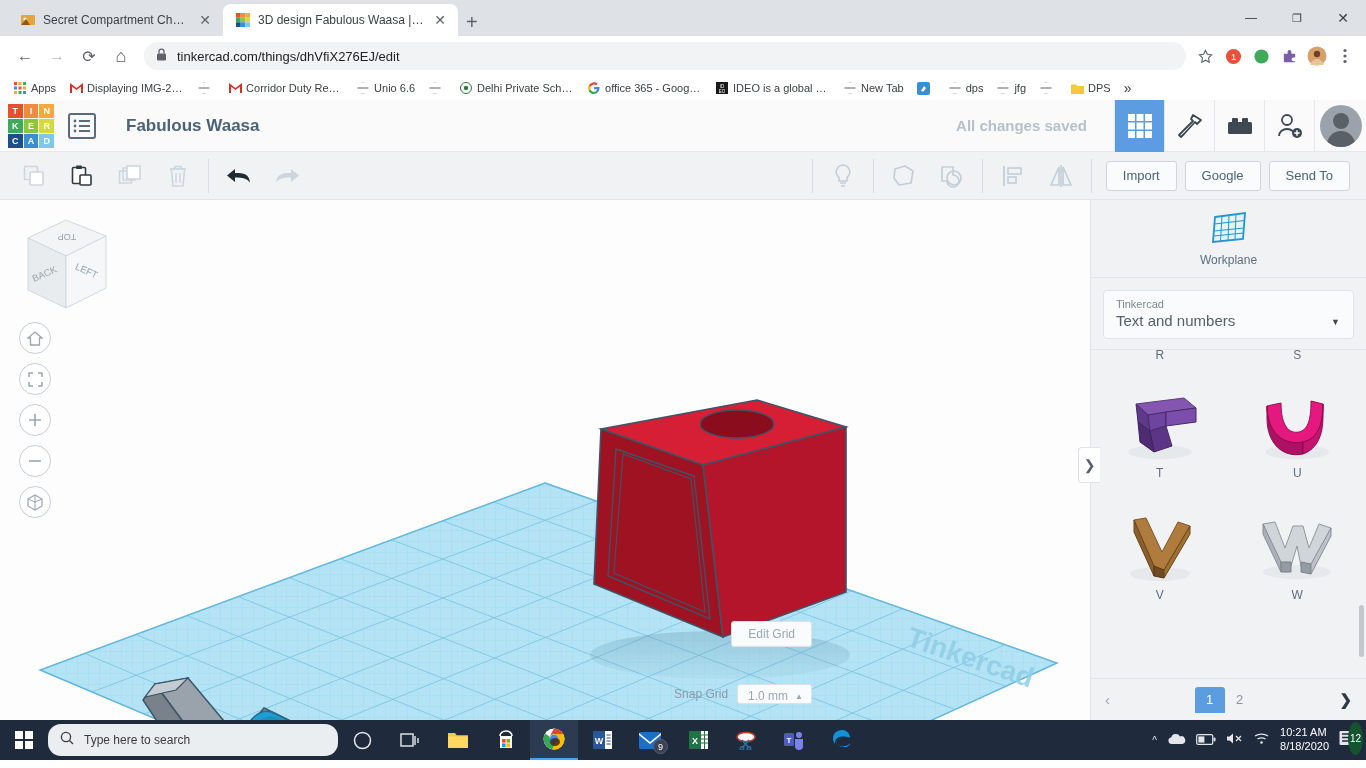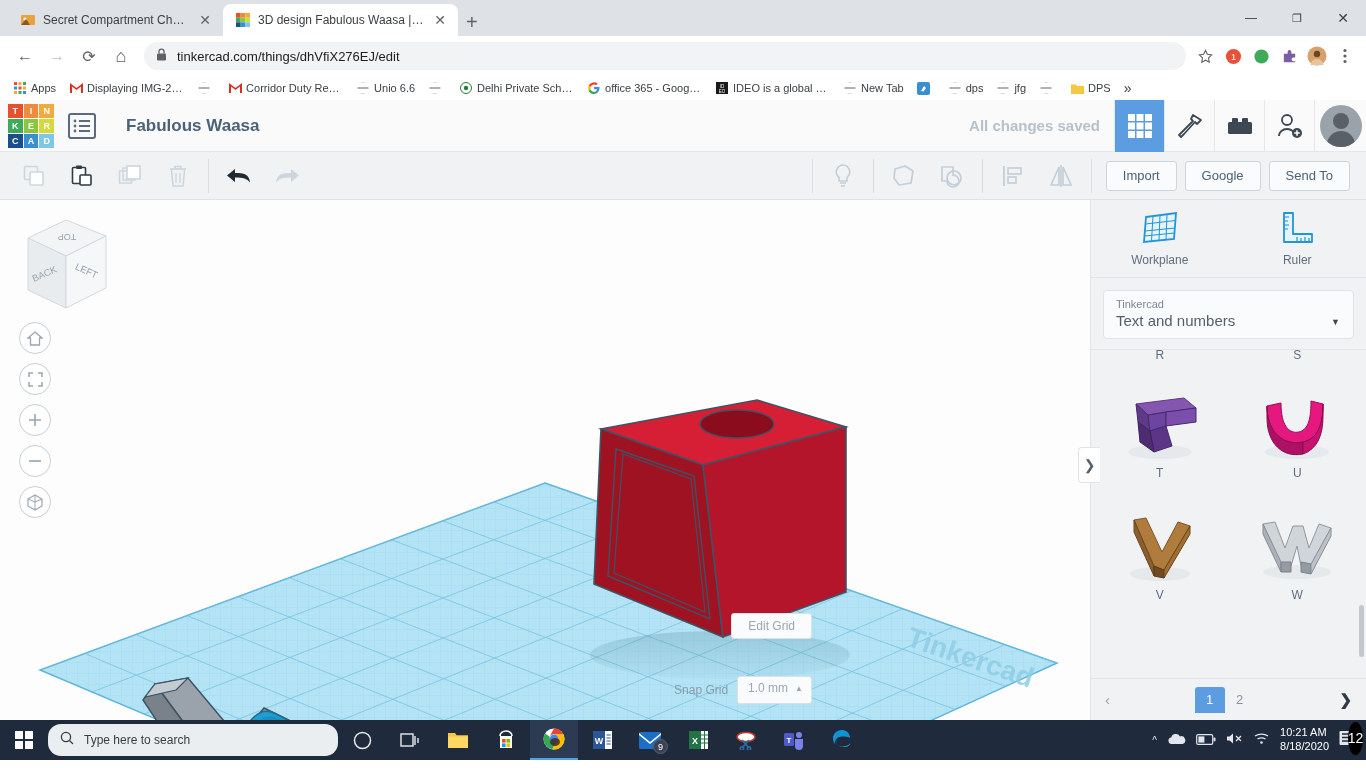--- a/index.html
+++ b/index.html
@@ -43,21 +43,21 @@
 
   
   .tk-header {
     height: 52px; background: #fafafa; border-bottom: 1px solid #e4e7eb;
     display: flex; align-items: center; padding: 0 0 0 8px;
   }
   .tk-logo { width: 46px; height: 44px; display: grid; grid-template-columns: repeat(3,1fr); grid-template-rows: repeat(3,1fr); gap: 1px; }
   .tk-logo span { color: #fff; font-size: 9px; font-weight: bold; display: flex; align-items: center; justify-content: center; font-family: "Liberation Sans", sans-serif; }
   .tk-menu-btn { width: 28px; height: 26px; border: 2px solid #5b6b7f; border-radius: 3px; margin-left: 14px; display:flex; align-items:center; justify-content:center; }
   .tk-title { font-size: 17px; color: #4b6277; font-weight: bold; margin-left: 30px; }
-  .tk-saved { margin-left: auto; font-size: 15px; color: #b6c1cc; font-weight: bold; padding-right: 14px; }
+  .tk-saved { margin-left: auto; font-size: 15px; color: #b6c1cc; font-weight: bold; padding-right: 27px; }
   .tk-hicon { width: 50px; height: 52px; display: flex; align-items: center; justify-content: center; border-left: 1px solid #e4e7eb; }
   .tk-hicon.sel { background: #5c9ce0; }
   .tk-avatar { width: 52px; height: 52px; display: flex; align-items: center; justify-content: center; border-left: 1px solid #e4e7eb; }
   .avatar-circ { width: 42px; height: 42px; border-radius: 50%; background: #9aa3ab; overflow: hidden; position: relative; }
   .avatar-circ::before { content:''; position:absolute; width:16px; height:16px; border-radius:50%; background:#5a6068; left:13px; top:8px; }
   .avatar-circ::after { content:''; position:absolute; width:28px; height:20px; border-radius:14px 14px 0 0; background:#5a6068; left:7px; top:26px; }
 
   .tk-toolbar { height: 48px; background: #f1f2f4; border-bottom: 1px solid #e0e3e7; display: flex; align-items: center; padding: 0 10px; }
   .tb-ico { width: 48px; height: 40px; display: flex; align-items: center; justify-content: center; }
   .tb-sep { width: 1px; height: 34px; background: #d9dde2; margin: 0 6px; }
@@ -72,21 +72,21 @@
   .canvas3d { position: absolute; inset: 0; width: 1090px; height: 520px; overflow: hidden; }
 
   .viewcube { position: absolute; left: 18px; top: 12px; width: 96px; height: 110px; }
   .navcol { position: absolute; left: 19px; top: 122px; display: flex; flex-direction: column; gap: 9px; }
   .navbtn-c { width: 32px; height: 32px; border-radius: 50%; border: 1px solid #c8ced4; background: rgba(255,255,255,.75); display: flex; align-items: center; justify-content: center; color: #97a2ad; }
 
   .gridpanel { position: absolute; right: 278px; bottom: 16px; display: flex; flex-direction: column; align-items: flex-end; gap: 7px; }
   .editgrid { padding: 5px 16px; border: 1px solid #dde1e6; background: #fafbfc; border-radius: 3px; font-size: 12px; color: #9aa7b4; }
   .snaprow { display: flex; align-items: center; gap: 9px; margin-top: 30px; }
   .snaplabel { font-size: 12px; color: #8d9aa8; }
-  .snapsel { padding: 4px 8px 8px 10px; border: 1px solid #dde1e6; background: #fafbfc; border-radius: 3px; font-size: 12px; color: #9aa7b4; display: flex; align-items: center; gap: 7px; }
+  .snapsel { padding: 4px 8px 0 10px; border: 1px solid #dde1e6; background: #fafbfc; border-radius: 3px; font-size: 12px; color: #9aa7b4; display: flex; align-items: center; gap: 7px; }
 
   .collapse-tab {
     position: absolute; left: 1078px; top: 247px; width: 22px; height: 36px;
     background: #fff; border: 1px solid #e0e3e7; border-right: none;
     border-radius: 4px 0 0 4px; display: flex; align-items: center; justify-content: center;
     font-size: 14px; color: #55606b; z-index: 5;
   }
 
   
   .sidepanel {
@@ -706,29 +706,20 @@
     <div class="sp-tools">
       <div class="sp-tool">
         <span>
           <svg width="40" height="34" viewBox="0 0 40 34">
             <polygon points="6,6 36,2 34,28 4,31" fill="#e5f3fa" stroke="#2196d4" stroke-width="1.8"></polygon>
             <path d="M13,5 L11.5,30 M20,4.2 L19,29.2 M27,3.4 L26,28.5" stroke="#2196d4" stroke-width="1"></path>
             <path d="M5.5,13 L35.5,9.5 M5,20 L35,17 M4.5,25 L34.5,22" stroke="#2196d4" stroke-width="1"></path>
           </svg>
         </span>
         <span class="sp-tool-label">Workplane</span>
-      </div>
-      <div class="sp-tool">
-        <span>
-          <svg width="38" height="34" viewBox="0 0 38 34">
-            <path d="M6,2 H15 V23 H34 V31 H6 Z" fill="#e5f3fa" stroke="#2196d4" stroke-width="1.8" stroke-linejoin="round"></path>
-            <path d="M6,6 h5 M6,10 h4 M6,14 h5 M6,18 h4 M19,31 v-5 M23,31 v-4 M27,31 v-5 M31,31 v-4" stroke="#2196d4" stroke-width="1.2"></path>
-          </svg>
-        </span>
-        <span class="sp-tool-label">Ruler</span>
       </div>
     </div>
 
     <div class="sp-select-wrap">
       <div class="sp-select">
         <div class="sp-select-sub">Tinkercad</div>
         <div class="sp-select-main">Text and numbers</div>
         <div class="sp-caret">▼</div>
       </div>
     </div>
@@ -937,16 +928,16 @@
     </span>
     <span class="tray-clock">
       <span>10:21 AM</span><br>
       <span>8/18/2020</span>
     </span>
     <span style="position:relative; display:inline-block;">
       <svg width="19" height="17" viewBox="0 0 19 17">
           <rect x="0.5" y="1" width="18" height="14" rx="1.2" fill="#e3e6ea"></rect>
           <path d="M3 4h13M3 7.5h10M3 11h8" stroke="#1f2a3d" stroke-width="1.3"></path>
         </svg>
-      <span style="position:absolute;right:-5px;bottom:-4px;width:15px;height:33px;border-radius:50%;background:#000000;color:#fff;font-size:14px;display:flex;align-items:center;justify-content:center;">12</span>
+      <span style="position:absolute;right:-5px;bottom:-4px;width:15px;height:33px;border-radius:50%;background:#14532d;color:#fff;font-size:10px;display:flex;align-items:center;justify-content:center;">12</span>
     </span>
   </div>
 </div>
 
 </body></html>

